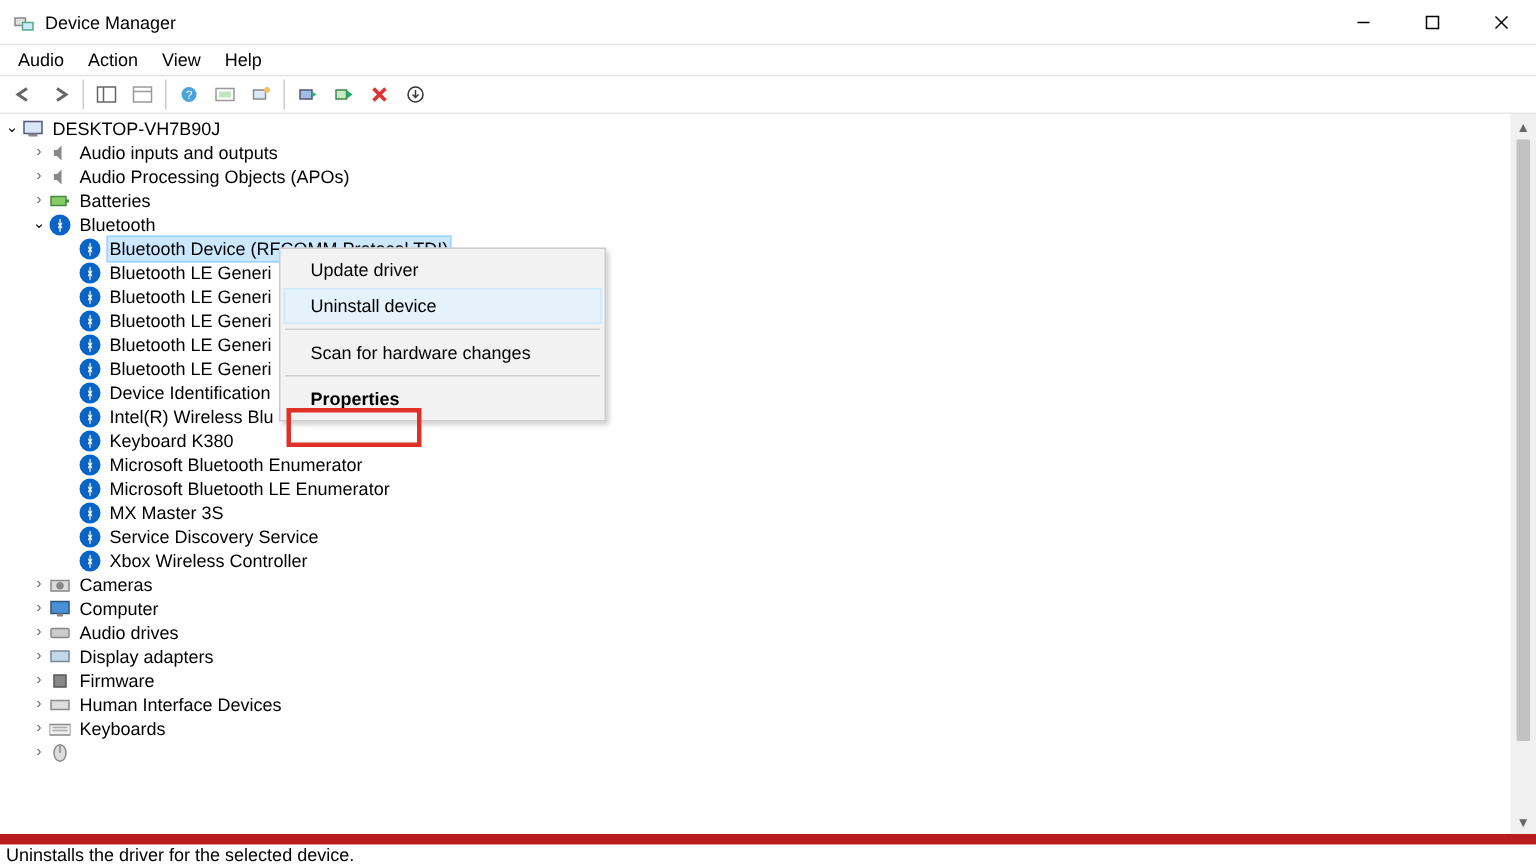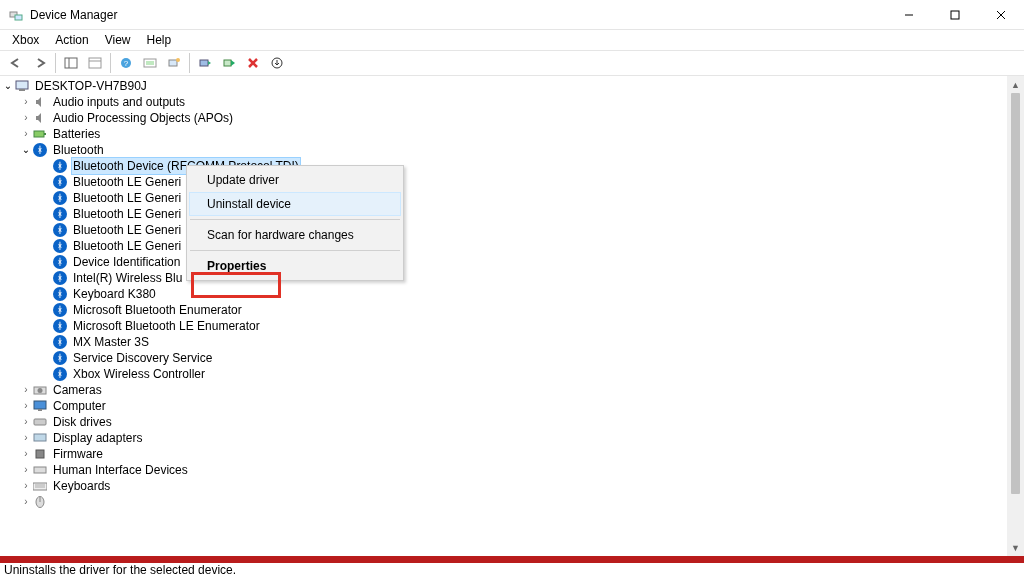--- a/index.html
+++ b/index.html
@@ -61,21 +61,21 @@
       </div>
     <div class="winbtn">
         <svg width="10" height="10">
           <line x1="1" y1="1" x2="9" y2="9" stroke="#000"></line>
           <line x1="9" y1="1" x2="1" y2="9" stroke="#000"></line>
         </svg>
       </div>
   </div>
 
   <div class="menubar">
-    <div class="menuitem">Xbox</div>
+    <div class="menuitem">Audio</div>
     <div class="menuitem">Action</div>
     <div class="menuitem">View</div>
     <div class="menuitem">Help</div>
   </div>
 
   <div class="toolbar">
     <div class="tbtn">
         <svg width="14" height="12">
           <path d="M9 2 L3 6 L9 10" fill="none" stroke="#666" stroke-width="2"></path>
         </svg>
@@ -301,21 +301,21 @@
           </span>
         <span class="label-span">Computer</span>
       </div>
       <div class="row" style="padding-left:20px;">
         <span class="chev">›</span>
         <span class="nicon">
             <svg width="14" height="10">
               <rect x="1" y="2" width="12" height="6" rx="1" fill="#ccc" stroke="#888"></rect>
             </svg>
           </span>
-        <span class="label-span">Disk drives</span>
+        <span class="label-span">Audio drives</span>
       </div>
       <div class="row" style="padding-left:20px;">
         <span class="chev">›</span>
         <span class="nicon">
             <svg width="14" height="10">
               <rect x="1" y="1" width="12" height="7" fill="#c0d8e8" stroke="#789"></rect>
             </svg>
           </span>
         <span class="label-span">Display adapters</span>
       </div>

